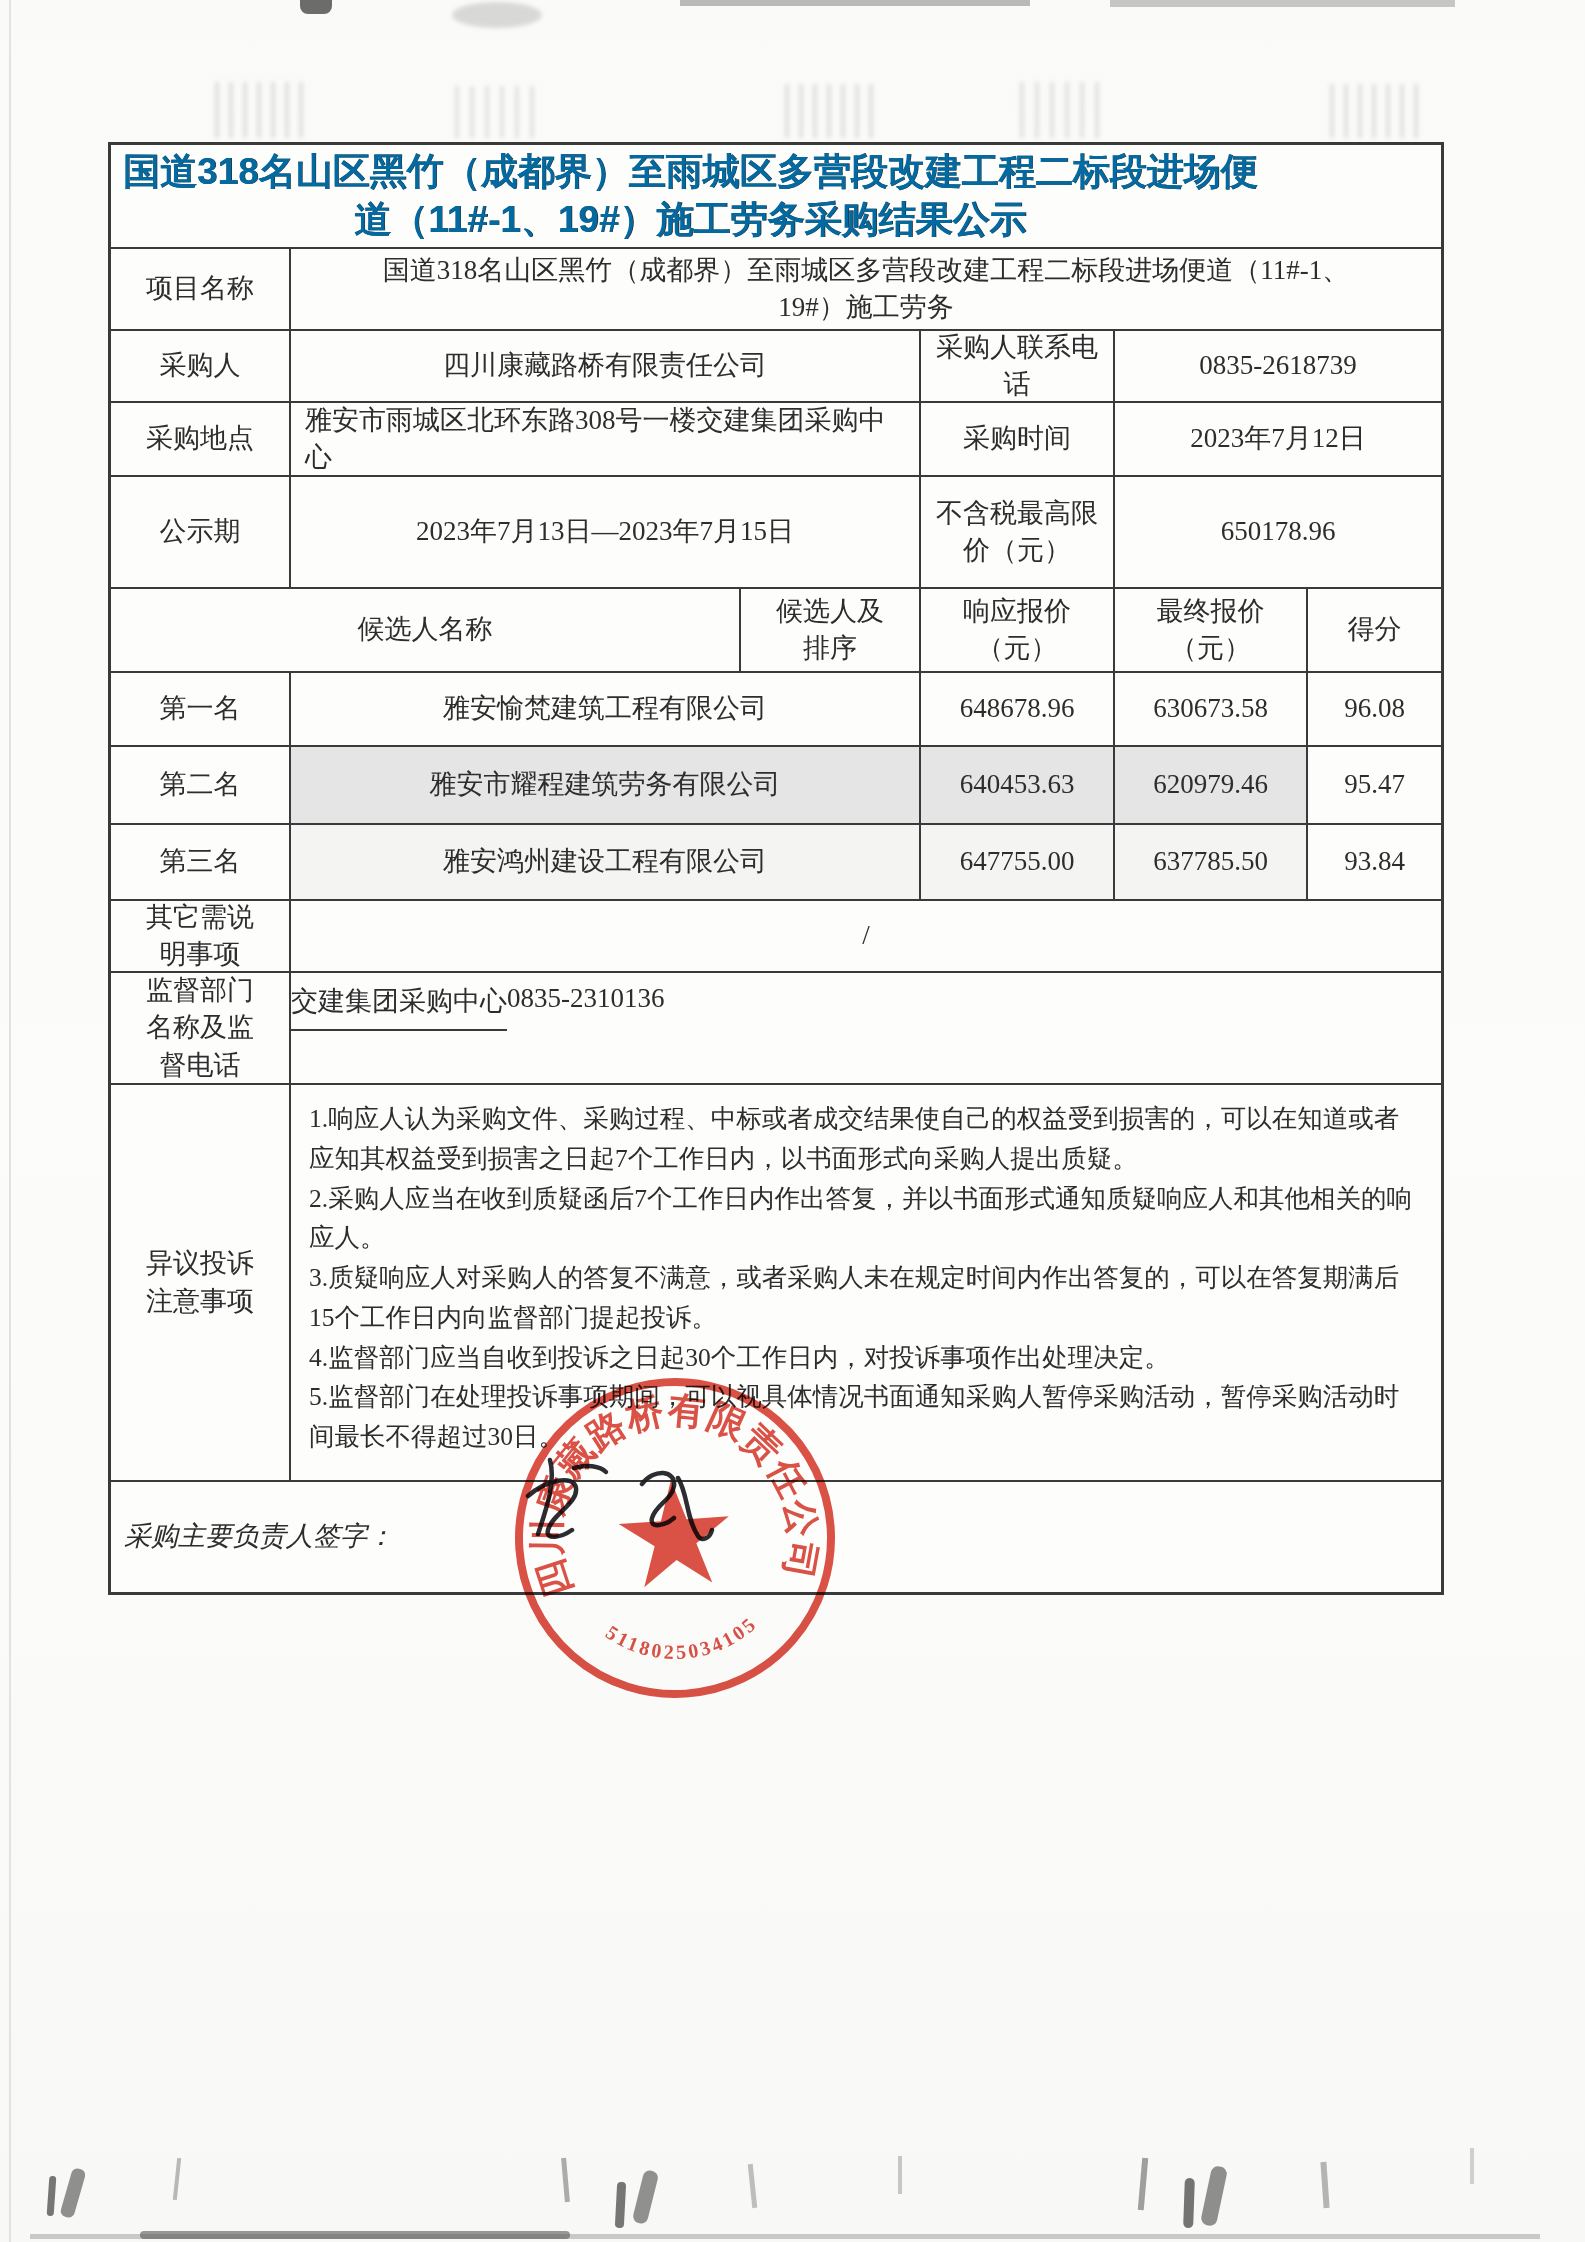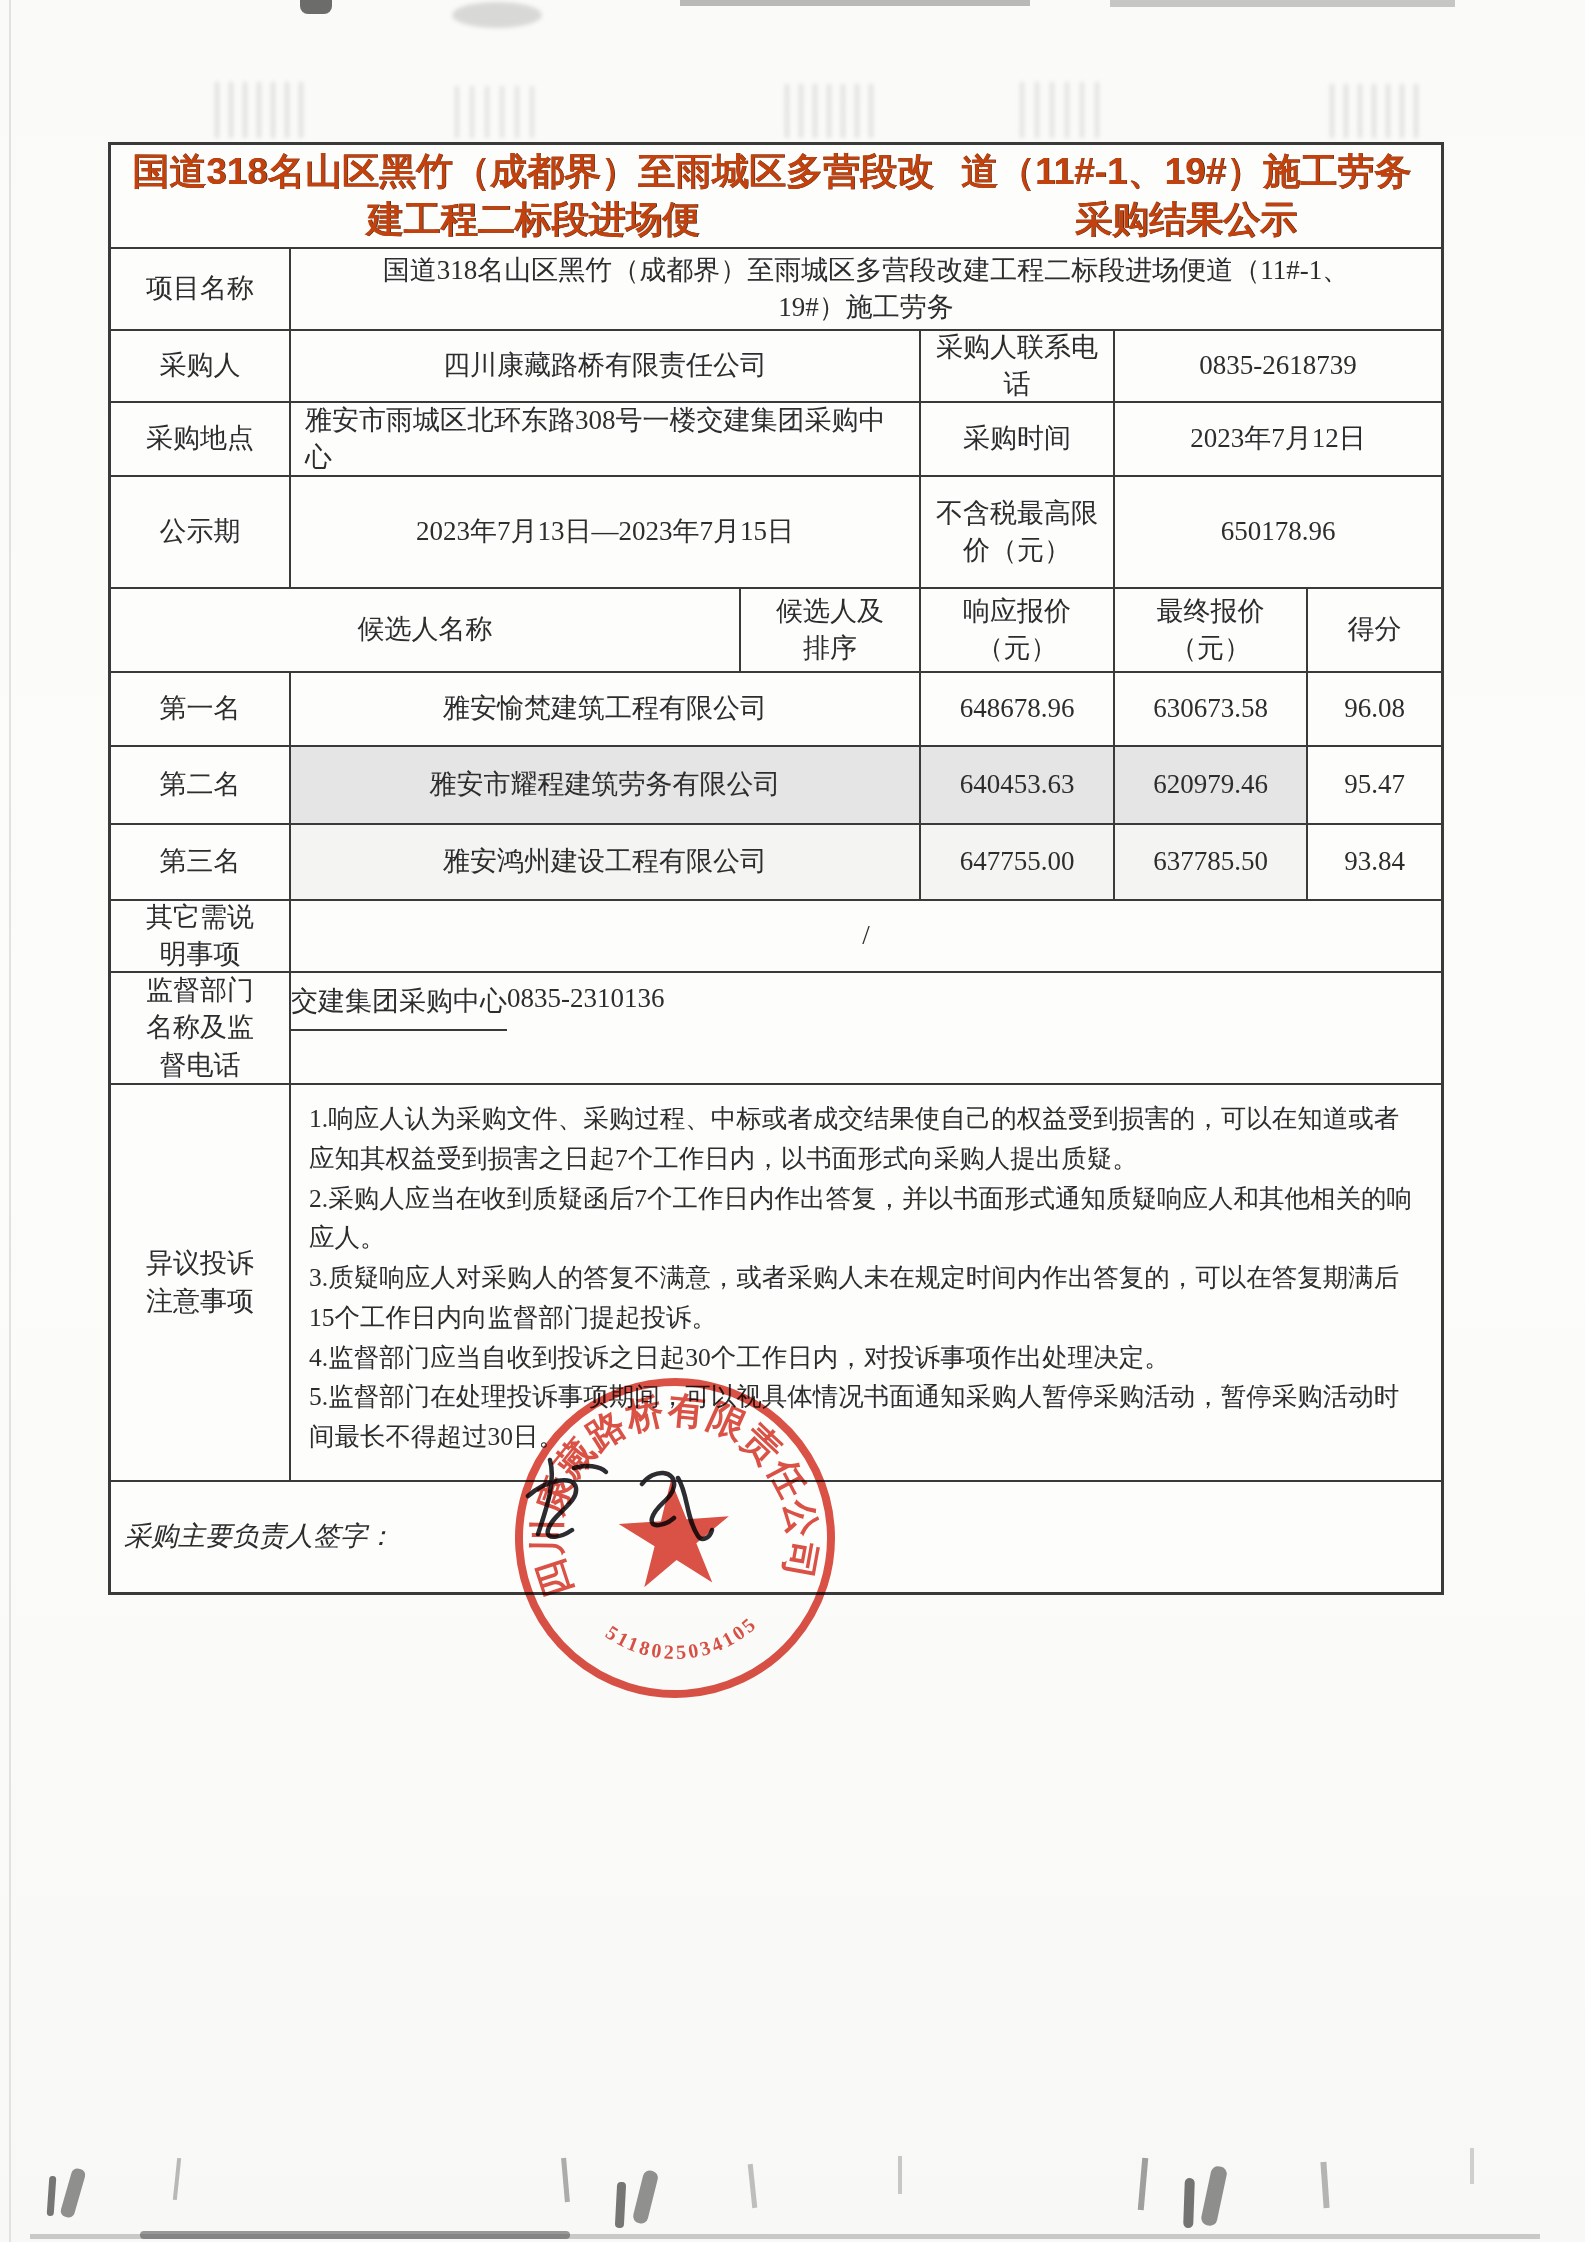--- a/index.html
+++ b/index.html
@@ -21,21 +21,21 @@
     display:flex;align-items:center;justify-content:center;
     text-align:center;font-size:27px;line-height:1.38;padding:0 12px;
   }
   .cell:last-child{border-right:none;}
   .c1{width:180px;} .c2{width:630px;} .c3{width:194px;} .c4{width:193px;}
   .c5{width:133px;} .c45{width:326px;} .cwide{width:1150px;}
   .lab{padding:0 27px;}
   .r-title{height:102px;}
   .r-title .cell{
     font-family:"Liberation Sans",sans-serif;font-weight:bold;
-    font-size:37px;line-height:1.3;flex-direction:row;color:#c2410c;
+    font-size:37px;line-height:1.3;flex-direction:column;color:#0369a1;
     text-shadow:0.6px 0 0 #2a2a2a;
   }
   .r-project{height:80px;} .r-project .val{padding:0 80px;}
   .r-purchaser{height:70px;}
   .r-location{height:72px;} .r-location .val{justify-content:flex-start;text-align:left;padding:0 14px;}
   .r-publicity{height:110px;}
   .r-candhead{height:82px;}
   .r-cand1{height:72px;} .r-cand2{height:76px;} .r-cand3{height:74px;}
   .shade-mid{background:#e5e5e5;} .shade-light{background:#f4f4f2;}
   .r-other{height:70px;}

